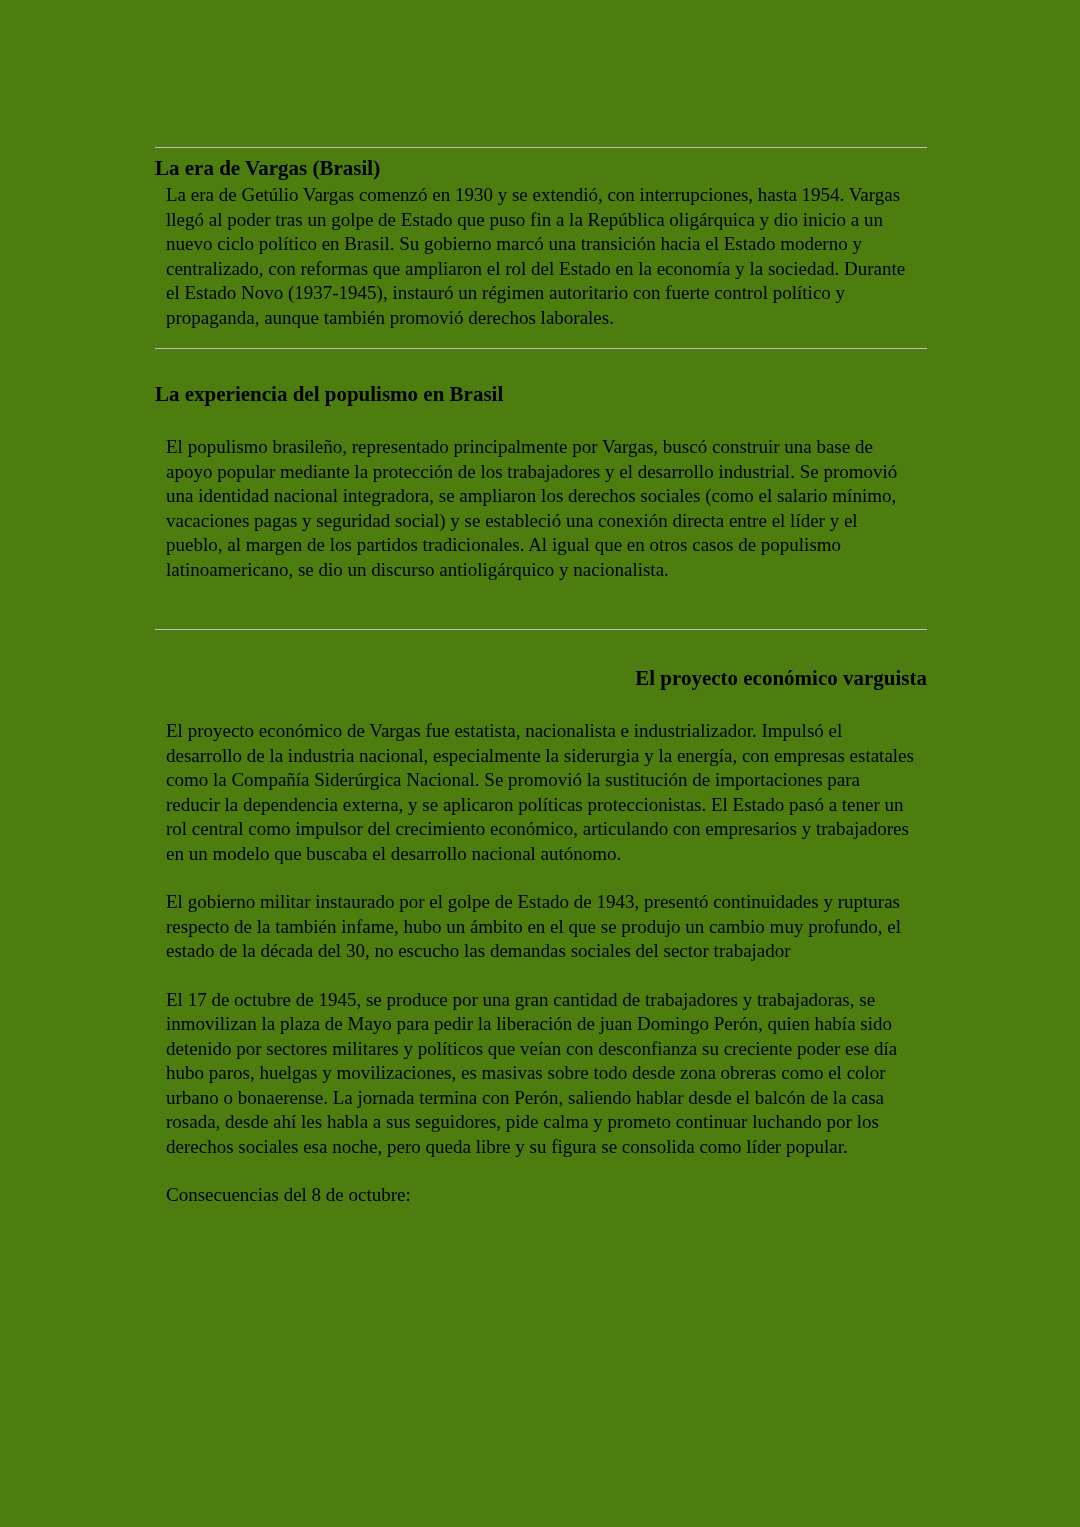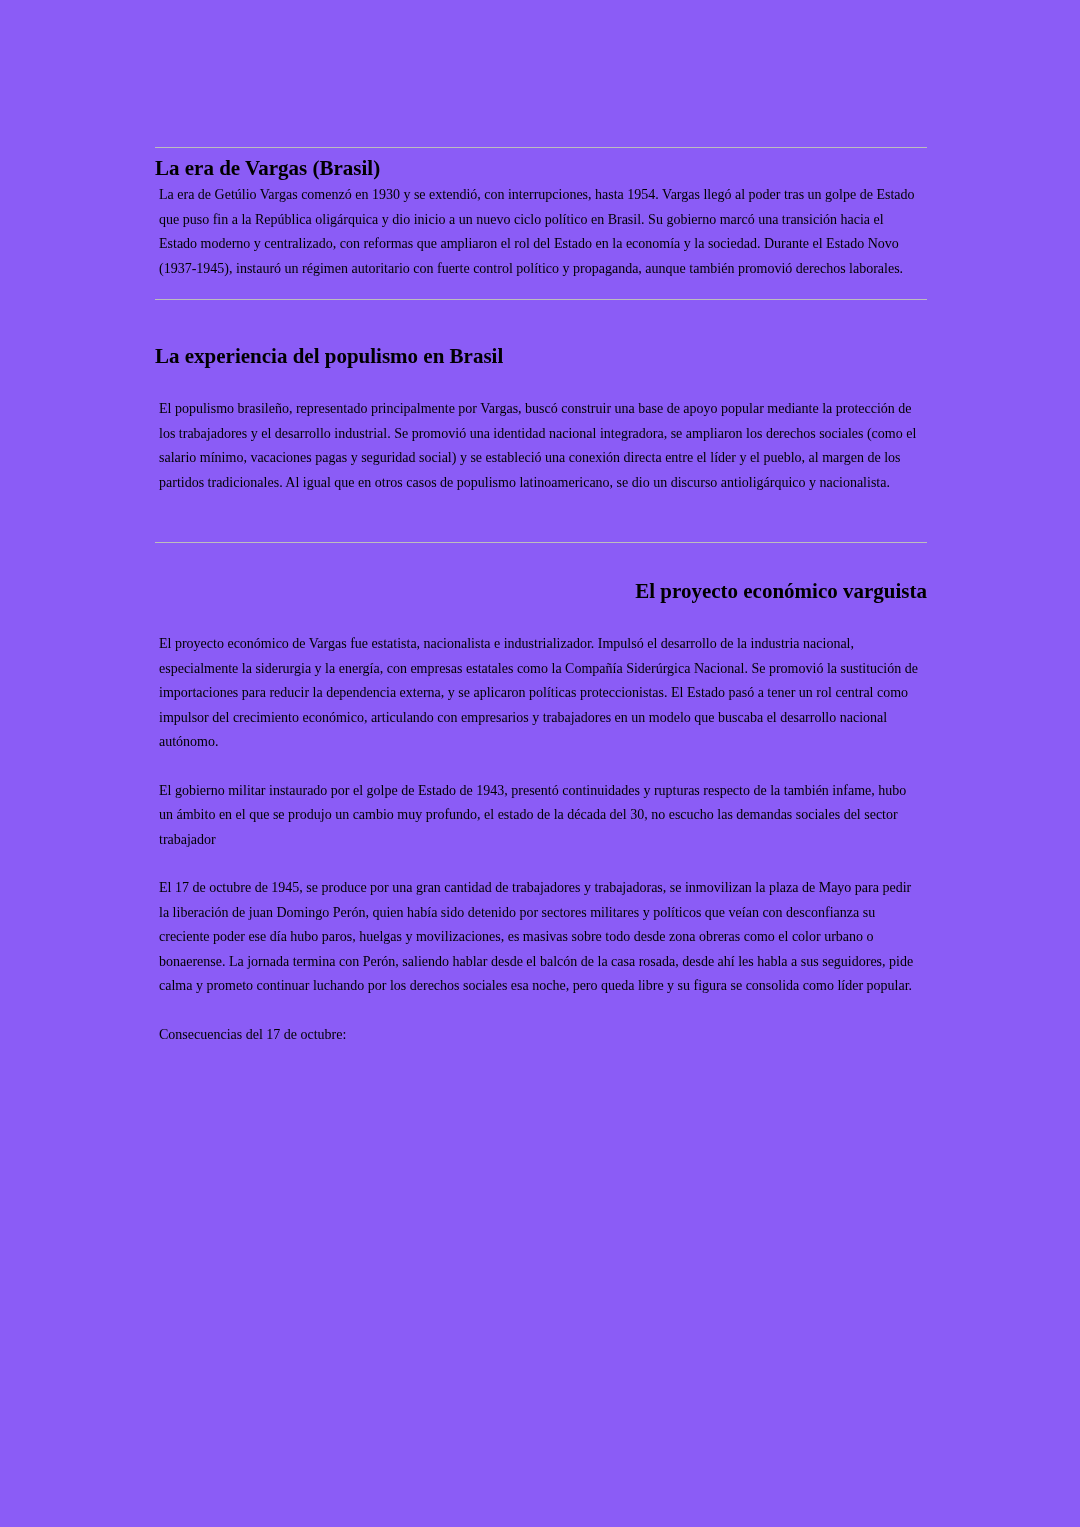--- a/index.html
+++ b/index.html
@@ -5,21 +5,21 @@
   * { box-sizing: border-box; }
   html, body {
     margin: 0;
     padding: 0;
     background: #ffffff;
   }
   .page {
     position: relative;
     width: 1080px;
     height: 1527px;
-    background: #8b5cf6;
+    background: #4d7c0f;
     color: #000000;
     font-family: "Liberation Serif", "DejaVu Serif", serif;
     overflow: hidden;
   }
   .content {
     position: absolute;
     left: 155px;
     top: 0;
     width: 772px;
     padding-top: 147px;
@@ -32,26 +32,26 @@
     margin: 0;
   }
   .heading {
     font-weight: 700;
     font-size: 21px;
     line-height: 1.15;
     margin: 0;
     color: #000000;
   }
   .h-first   { margin-top: 8px;  margin-bottom: 3px; }
-  .h-spaced-a{ margin-top: 44px; margin-bottom: 0; }
+  .h-spaced-a{ margin-top: 33px; margin-bottom: 0; }
   .h-spaced-b{ margin-top: 36px; margin-bottom: 0; text-align: right; }
   .para {
-    font-size: 14px;
+    font-size: 19px;
     line-height: 24.5px;
-    margin: 4px;
+    margin: 11px;
     color: #000000;
   }
   .p-after-tight   { margin-top: 2px;  margin-bottom: 18px; }
   .p-after-heading { margin-top: 29px; }
   .p-follow        { margin-top: 24px; }
   .p-before-rule   { margin-bottom: 47px; }
 </style>
 </head>
 <body>
 
@@ -73,16 +73,16 @@
     <hr class="rule">
 
     <h2 class="heading h-spaced-b">El proyecto económico varguista</h2>
 
     <p class="para p-after-heading">El proyecto económico de Vargas fue estatista, nacionalista e industrializador. Impulsó el desarrollo de la industria nacional, especialmente la siderurgia y la energía, con empresas estatales como la Compañía Siderúrgica Nacional. Se promovió la sustitución de importaciones para reducir la dependencia externa, y se aplicaron políticas proteccionistas. El Estado pasó a tener un rol central como impulsor del crecimiento económico, articulando con empresarios y trabajadores en un modelo que buscaba el desarrollo nacional autónomo.</p>
 
     <p class="para p-follow">El gobierno militar instaurado por el golpe de Estado de 1943, presentó continuidades y rupturas respecto de la también infame, hubo un ámbito en el que se produjo un cambio muy profundo, el estado de la década del 30, no escucho las demandas sociales del sector trabajador</p>
 
     <p class="para p-follow">El 17 de octubre de 1945, se produce por una gran cantidad de trabajadores y trabajadoras, se inmovilizan la plaza de Mayo para pedir la liberación de juan Domingo Perón, quien había sido detenido por sectores militares y políticos que veían con desconfianza su creciente poder ese día hubo paros, huelgas y movilizaciones, es masivas sobre todo desde zona obreras como el color urbano o bonaerense. La jornada termina con Perón, saliendo hablar desde el balcón de la casa rosada, desde ahí les habla a sus seguidores, pide calma y prometo continuar luchando por los derechos sociales esa noche, pero queda libre y su figura se consolida como líder popular.</p>
 
-    <p class="para p-follow">Consecuencias del 17 de octubre:</p>
+    <p class="para p-follow">Consecuencias del 8 de octubre:</p>
 
   </article>
 </main>
 
 </body></html>

